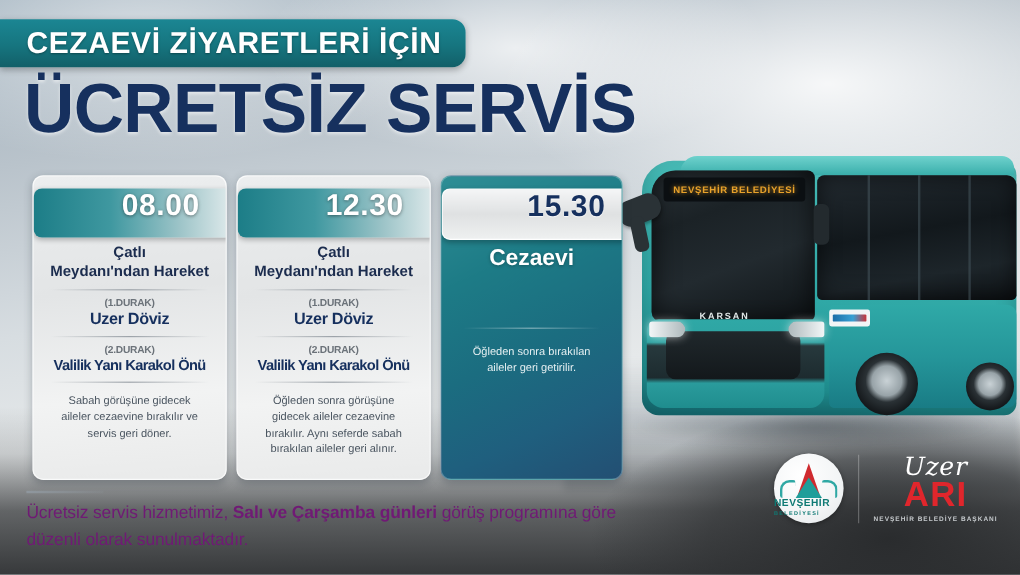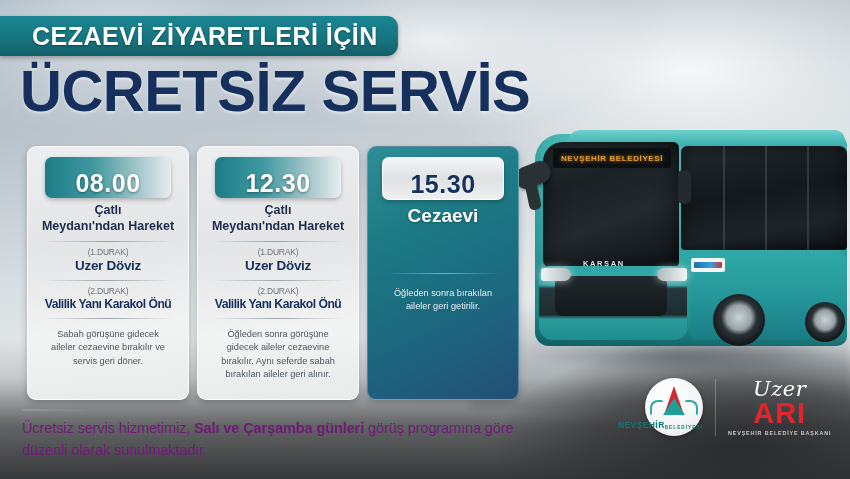--- a/index.html
+++ b/index.html
@@ -21,21 +21,21 @@
   .bg-dark{position:absolute;left:0;right:0;bottom:0;height:140px;
     background:linear-gradient(180deg, rgba(60,62,64,0) 0%, rgba(58,60,62,.18) 28%, rgba(48,50,52,.72) 62%, rgba(42,44,46,.93) 100%);}
   .bg-dark-r{position:absolute;right:0;bottom:0;width:430px;height:170px;
     background:radial-gradient(ellipse 330px 150px at 320px 140px, rgba(40,42,44,.95) 0%, rgba(45,47,49,.6) 45%, rgba(60,62,64,0) 75%);}
   .ground{position:absolute;left:470px;right:0;top:300px;height:110px;
     background:linear-gradient(180deg, rgba(178,186,192,.0) 0%, rgba(160,170,178,.45) 40%, rgba(120,130,138,.25) 100%);
     filter:blur(3px);}
 
   
   .kicker{position:absolute;left:0;top:16px;height:40px;
-    display:flex;align-items:center;padding:0 20px 0 32px;
+    display:flex;align-items:center;padding:0 20px 0 22px;
     background:linear-gradient(180deg,#1b8693 0%,#16757f 55%,#125f68 100%);
     border-top-right-radius:11px;border-bottom-right-radius:11px;
     box-shadow:0 2px 5px rgba(0,0,0,.28);}
   .kicker span{color:#ffffff;font-size:25px;font-weight:bold;letter-spacing:.5px;
     text-shadow:0 1px 2px rgba(0,0,0,.35);white-space:nowrap;}
 
   .headline{position:absolute;left:20px;top:62px;
     color:#16305e;font-size:58px;font-weight:bold;letter-spacing:-.5px;line-height:1;
     text-shadow:0 2px 3px rgba(255,255,255,.55);white-space:nowrap;}
 
@@ -43,34 +43,34 @@
   .cards{position:absolute;left:27px;top:146px;display:flex;gap:8px;}
   .card{width:160px;height:252px;border-radius:9px;position:relative;
     box-shadow:0 3px 7px rgba(40,50,60,.30);overflow:hidden;}
   .card.light{background:linear-gradient(175deg,#eceeef 0%,#e3e5e6 38%,#f2f3f3 72%,#e9eaea 100%);
     border:1px solid rgba(255,255,255,.7);}
   .card.teal{width:150px;
     background:linear-gradient(155deg,#2e8e95 0%,#1d7b86 30%,#1b6d80 55%,#1f5f7e 78%,#234f73 100%);
     border:1px solid rgba(255,255,255,.25);}
 
   .time-badge{margin:10px auto 0;width:126px;height:41px;border-radius:7px;
-    display:flex;align-items:flex-end;justify-content:center;
-    box-shadow:0 2px 4px rgba(0,0,0,.25);}
+    display:flex;align-items:flex-start;justify-content:center;
+    box-shadow:0 2px 4px rgba(0,0,0,.25);padding-left:43px;}
   .time-badge.tealgrad{background:linear-gradient(90deg,#1c7d87 0%,#3f98a0 38%,#9dc4c8 72%,#e6eeef 100%);}
   .time-badge.tealgrad .t{color:#ffffff;text-shadow:0 1px 3px rgba(0,0,0,.45);}
   .time-badge.lightgrad{background:linear-gradient(180deg,#f4f5f6 0%,#dfe1e2 50%,#eef0f0 100%);
     border:1px solid rgba(255,255,255,.85);width:120px;}
   .time-badge.lightgrad .t{color:#16305e;text-shadow:0 1px 1px rgba(255,255,255,.8);}
   .time-badge .t{font-size:25px;font-weight:bold;letter-spacing:.5px;}
 
   .card-body{padding:4px 8px 0;text-align:center;}
   .dep{color:#1b2c4e;font-size:12.5px;font-weight:bold;line-height:1.28;}
   .hr{height:1px;background:linear-gradient(90deg,rgba(150,155,160,0),rgba(130,138,146,.75),rgba(150,155,160,0));
     margin:7px 6px 5px;}
-  .stop-lbl{color:#6b7279;font-size:8.5px;font-weight:normal;letter-spacing:-.2px;}
+  .stop-lbl{color:#6b7279;font-size:8.5px;font-weight:bold;letter-spacing:-.2px;}
   .stop-name{color:#16305e;font-size:13.5px;font-weight:bold;margin-top:1px;letter-spacing:-.3px;}
   .stop-name.sm{font-size:12.2px;letter-spacing:-.5px;}
   .note{color:#4a5560;font-size:9.2px;line-height:1.45;padding:0 8px;margin-top:9px;}
 
   .card.teal .big-dep{color:#ffffff;font-size:19px;font-weight:bold;line-height:1.3;
     text-shadow:0 1px 3px rgba(0,0,0,.3);}
   .card.teal .hr{background:linear-gradient(90deg,rgba(255,255,255,0),rgba(255,255,255,.45),rgba(255,255,255,0));
     margin:44px 10px 0;}
   .card.teal .note{color:#e4eff1;font-size:9.2px;margin-top:13px;}
 
@@ -131,21 +131,21 @@
   .door-badge{position:absolute;left:186px;top:132px;width:34px;height:14px;border-radius:2px;
     background:#f2f5f6;}
   .door-badge i{display:block;margin:4px 3px;height:6px;
     background:linear-gradient(90deg,#1b6ea8,#37a0d4 60%,#c9343a);border-radius:1px;}
 
   
   .logos{position:absolute;left:645px;top:378px;display:flex;align-items:center;gap:12px;}
   .seal{width:58px;height:58px;border-radius:50%;
     background:radial-gradient(circle at 38% 32%,#ffffff 0%,#f3f5f6 60%,#e2e6e8 100%);
     position:relative;box-shadow:0 1px 4px rgba(0,0,0,.35);display:flex;
-    align-items:flex-end;justify-content:flex-end;padding-bottom:6px;box-sizing:border-box;}
+    flex-direction:column;align-items:flex-start;justify-content:flex-end;padding-bottom:6px;box-sizing:border-box;}
   .seal .fairy{position:absolute;left:50%;top:8px;transform:translateX(-50%);
     width:0;height:0;border-left:9px solid transparent;border-right:9px solid transparent;
     border-bottom:26px solid #cf2a2f;}
   .seal .fairy2{position:absolute;left:50%;top:20px;transform:translateX(-50%);
     width:0;height:0;border-left:11px solid transparent;border-right:11px solid transparent;
     border-bottom:17px solid #1f9e9a;}
   .seal .wing-l{position:absolute;left:5px;top:22px;width:11px;height:13px;
     border:2px solid #2fa8a4;border-radius:8px 2px 8px 2px;border-right:none;border-bottom:none;}
   .seal .wing-r{position:absolute;right:5px;top:22px;width:11px;height:13px;
     border:2px solid #2fa8a4;border-radius:2px 8px 2px 8px;border-left:none;border-bottom:none;}

